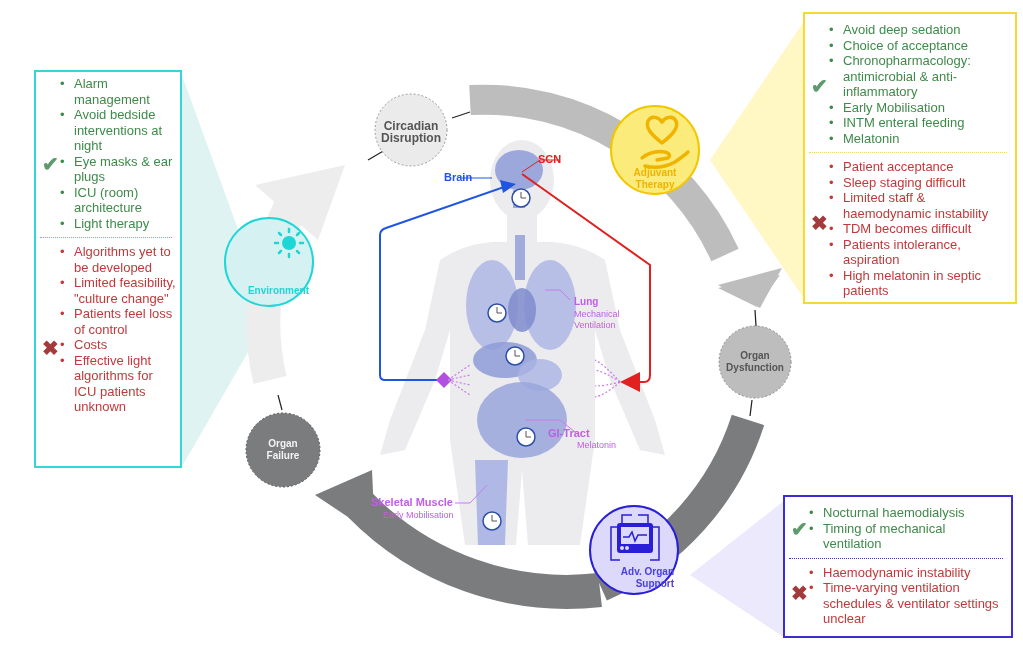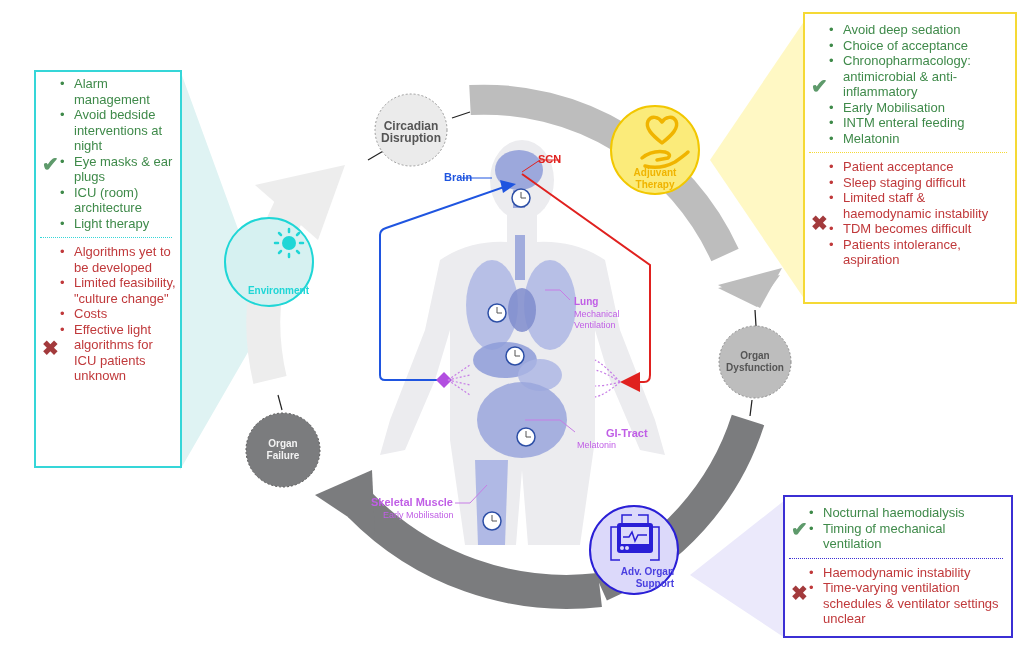--- a/index.html
+++ b/index.html
@@ -163,21 +163,21 @@
     <div>Support</div>
   </div>
 
   <div class="lbl" style="left:444px;top:171px;font-size:11px;font-weight:bold;color:#1f55e0">Brain</div>
   <div class="lbl" style="left:538px;top:153px;font-size:11px;font-weight:bold;color:#e0211f">SCN</div>
   <div class="lbl" style="left:574px;top:296px;font-size:10px;font-weight:bold;color:#c05ee6">Lung</div>
   <div class="lbl" style="left:574px;top:309px;font-size:9px;color:#c05ee6;line-height:11px">
     <div>Mechanical</div>
     <div>Ventilation</div>
   </div>
-  <div class="lbl" style="left:606px;top:427px;font-size:11px;font-weight:bold;color:#c05ee6">GI-Tract</div>
+  <div class="lbl" style="left:548px;top:427px;font-size:11px;font-weight:bold;color:#c05ee6">GI-Tract</div>
   <div class="lbl" style="left:577px;top:440px;font-size:9px;color:#c05ee6">Melatonin</div>
   <div class="lbl" style="left:371px;top:496px;font-size:11px;font-weight:bold;color:#c05ee6">Skeletal Muscle</div>
   <div class="lbl" style="left:383px;top:510px;font-size:9px;color:#c05ee6">Early Mobilisation</div>
 
   <div class="box" style="left:34px;top:70px;width:148px;height:398px;border:2px solid #35d6d8;padding:4px 4px 0 0;">
     <div class="sec pros" style="padding-left:18px;">
       <span class="mark check" style="left:6px;top:76px;">✔</span>
       <ul>
         <li>Alarm management</li>
         <li>Avoid bedside interventions at night</li>
@@ -185,20 +185,21 @@
         <li>ICU (room) architecture</li>
         <li>Light therapy</li>
       </ul>
     </div>
     <div class="sep" style="border-color:#35d6d8;"></div>
     <div class="sec cons" style="padding-left:18px;">
       <span class="mark cross" style="left:6px;top:92px;">✖</span>
       <ul>
         <li>Algorithms yet to be developed</li>
         <li>Limited feasibility, "culture change"</li>
+        <li>Patients feel loss of control</li>
         <li>Costs</li>
         <li>Effective light algorithms for ICU patients unknown</li>
       </ul>
     </div>
   </div>
 
   <div class="box" style="left:803px;top:12px;width:214px;height:292px;border:2px solid #f5d935;padding:8px 4px 0 0;">
     <div class="sec pros" style="padding-left:18px;">
       <span class="mark check" style="left:6px;top:52px;">✔</span>
       <ul>
@@ -212,20 +213,21 @@
     </div>
     <div class="sep" style="border-color:#f5d935;"></div>
     <div class="sec cons" style="padding-left:18px;">
       <span class="mark cross" style="left:6px;top:52px;">✖</span>
       <ul>
         <li>Patient acceptance</li>
         <li>Sleep staging difficult</li>
         <li>Limited staff &amp; haemodynamic instability</li>
         <li>TDM becomes difficult</li>
         <li>Patients intolerance, aspiration</li>
+        <li>High melatonin in septic patients</li>
       </ul>
     </div>
   </div>
 
   <div class="box" style="left:783px;top:495px;width:230px;height:143px;border:2px solid #3b2fd4;padding:8px 4px 0 0;">
     <div class="sec pros" style="padding-left:18px;">
       <span class="mark check" style="left:6px;top:12px;">✔</span>
       <ul>
         <li>Nocturnal haemodialysis</li>
         <li>Timing of mechanical ventilation</li>

